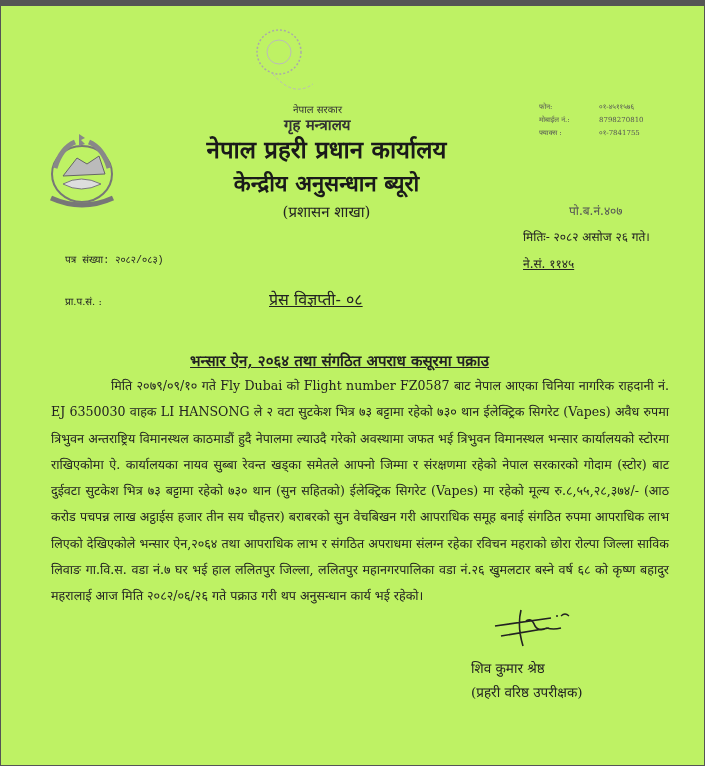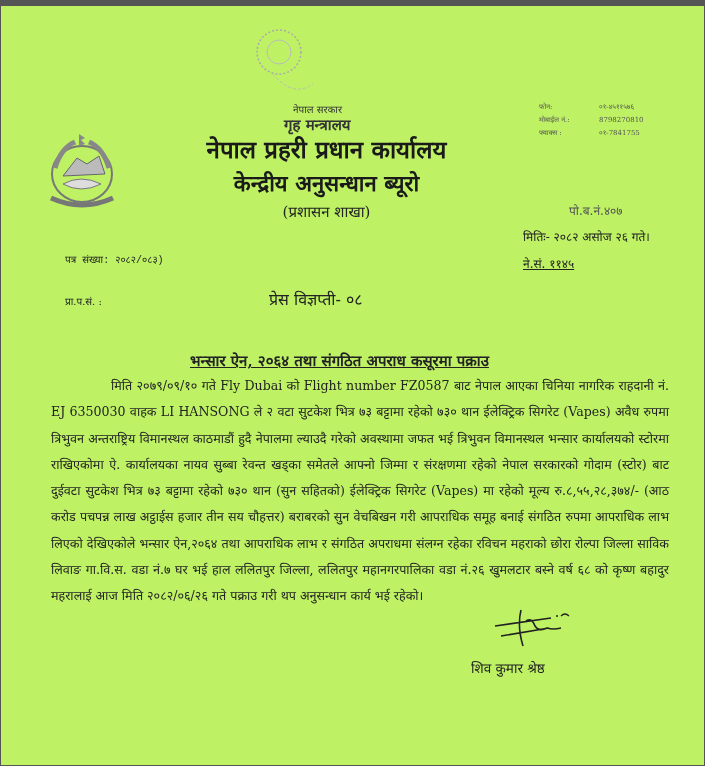--- a/index.html
+++ b/index.html
@@ -18,21 +18,21 @@
   .branch { position:absolute; left:0; width:707px; top:195px; text-align:center; font-size:15px; color:#222;
             transform:translateX(-28px); }
   .contact { position:absolute; left:538px; top:95px; font-size:7px; color:#555; line-height:13px; }
   .contact .row { display:flex; }
   .contact .lbl { width:60px; }
   .pobox { position:absolute; left:536px; top:196px; font-size:12px; color:#555;margin-left:32px; }
   .date { position:absolute; left:522px; top:222px; font-size:12px; }
   .ns { position:absolute; left:522px; top:249px; font-size:12px;text-decoration:underline; }
   .letterno { position:absolute; left:64px; top:246px; font-size:10px;font-family:Liberation Mono, monospace; }
   .prps { position:absolute; left:64px; top:288px; font-size:10px; }
-  .press { position:absolute; left:268px; top:282px; font-size:16px; }
+  .press { position:absolute; left:268px; top:282px; font-size:16px; text-decoration:underline; }
   .heading { position:absolute; left:0; width:707px; top:344px; text-align:center; font-size:15px; font-weight:bold;
              text-decoration:underline; transform:translateX(-15px); }
   .body-text { position:absolute; left:50px; top:367px; width:618px; font-size:12.6px; line-height:26.3px;
                text-align:justify; text-indent:60px; }
   .signature { position:absolute; left:490px; top:600px; width:88px; height:48px; }
   .sig-block { position:absolute; left:470px; top:650px; width:176px; text-align:left; font-size:13.5px; line-height:24px; }
 </style>
 </head>
 <body>
 
@@ -85,14 +85,15 @@
   <div class="body-text">मिति २०७९/०९/१० गते Fly Dubai को Flight number FZ0587 बाट नेपाल आएका चिनिया नागरिक राहदानी नं. EJ 6350030 वाहक LI  HANSONG ले २ वटा सुटकेश भित्र ७३ बट्टामा रहेको ७३० थान ईलेक्ट्रिक सिगरेट (Vapes) अवैध रुपमा त्रिभुवन अन्तराष्ट्रिय विमानस्थल काठमाडौं हुदै नेपालमा ल्याउदै गरेको अवस्थामा जफत भई त्रिभुवन विमानस्थल भन्सार कार्यालयको स्टोरमा राखिएकोमा ऐ. कार्यालयका नायव सुब्बा रेवन्त खड्का समेतले आफ्नो जिम्मा र संरक्षणमा रहेको नेपाल सरकारको गोदाम (स्टोर) बाट दुईवटा सुटकेश भित्र ७३ बट्टामा रहेको ७३० थान (सुन सहितको) ईलेक्ट्रिक सिगरेट (Vapes) मा रहेको मूल्य रु.८,५५,२८,३७४/- (आठ करोड पचपन्न लाख अट्ठाईस हजार तीन सय चौहत्तर) बराबरको सुन वेचबिखन गरी आपराधिक समूह बनाई संगठित रुपमा आपराधिक लाभ लिएको देखिएकोले भन्सार ऐन,२०६४ तथा आपराधिक लाभ र संगठित अपराधमा संलग्न रहेका रविचन महराको छोरा रोल्पा जिल्ला साविक लिवाङ गा.वि.स. वडा नं.७ घर भई  हाल ललितपुर जिल्ला, ललितपुर महानगरपालिका वडा नं.२६ खुमलटार बस्ने वर्ष ६८ को कृष्ण बहादुर महरालाई आज मिति २०८२/०६/२६ गते पक्राउ गरी थप अनुसन्धान कार्य भई रहेको।</div>
 
   <svg class="signature" viewBox="0 0 88 48">
     <path d="M4 20 L60 12 M10 30 L58 22 M30 4 Q26 20 32 40 M34 16 Q40 10 44 20 Q48 26 56 22 Q62 24 70 22" stroke="#222" stroke-width="1.6" fill="none"></path>
     <circle cx="66" cy="10" r="1" fill="#222"></circle>
     <path d="M70 10 Q74 6 78 10" stroke="#222" stroke-width="1.2" fill="none"></path>
   </svg>
 
   <div class="sig-block">
     <div>शिव कुमार श्रेष्ठ</div>
+    <div>(प्रहरी वरिष्ठ उपरीक्षक)</div>
   </div>
 </div>
 
 </body></html>

